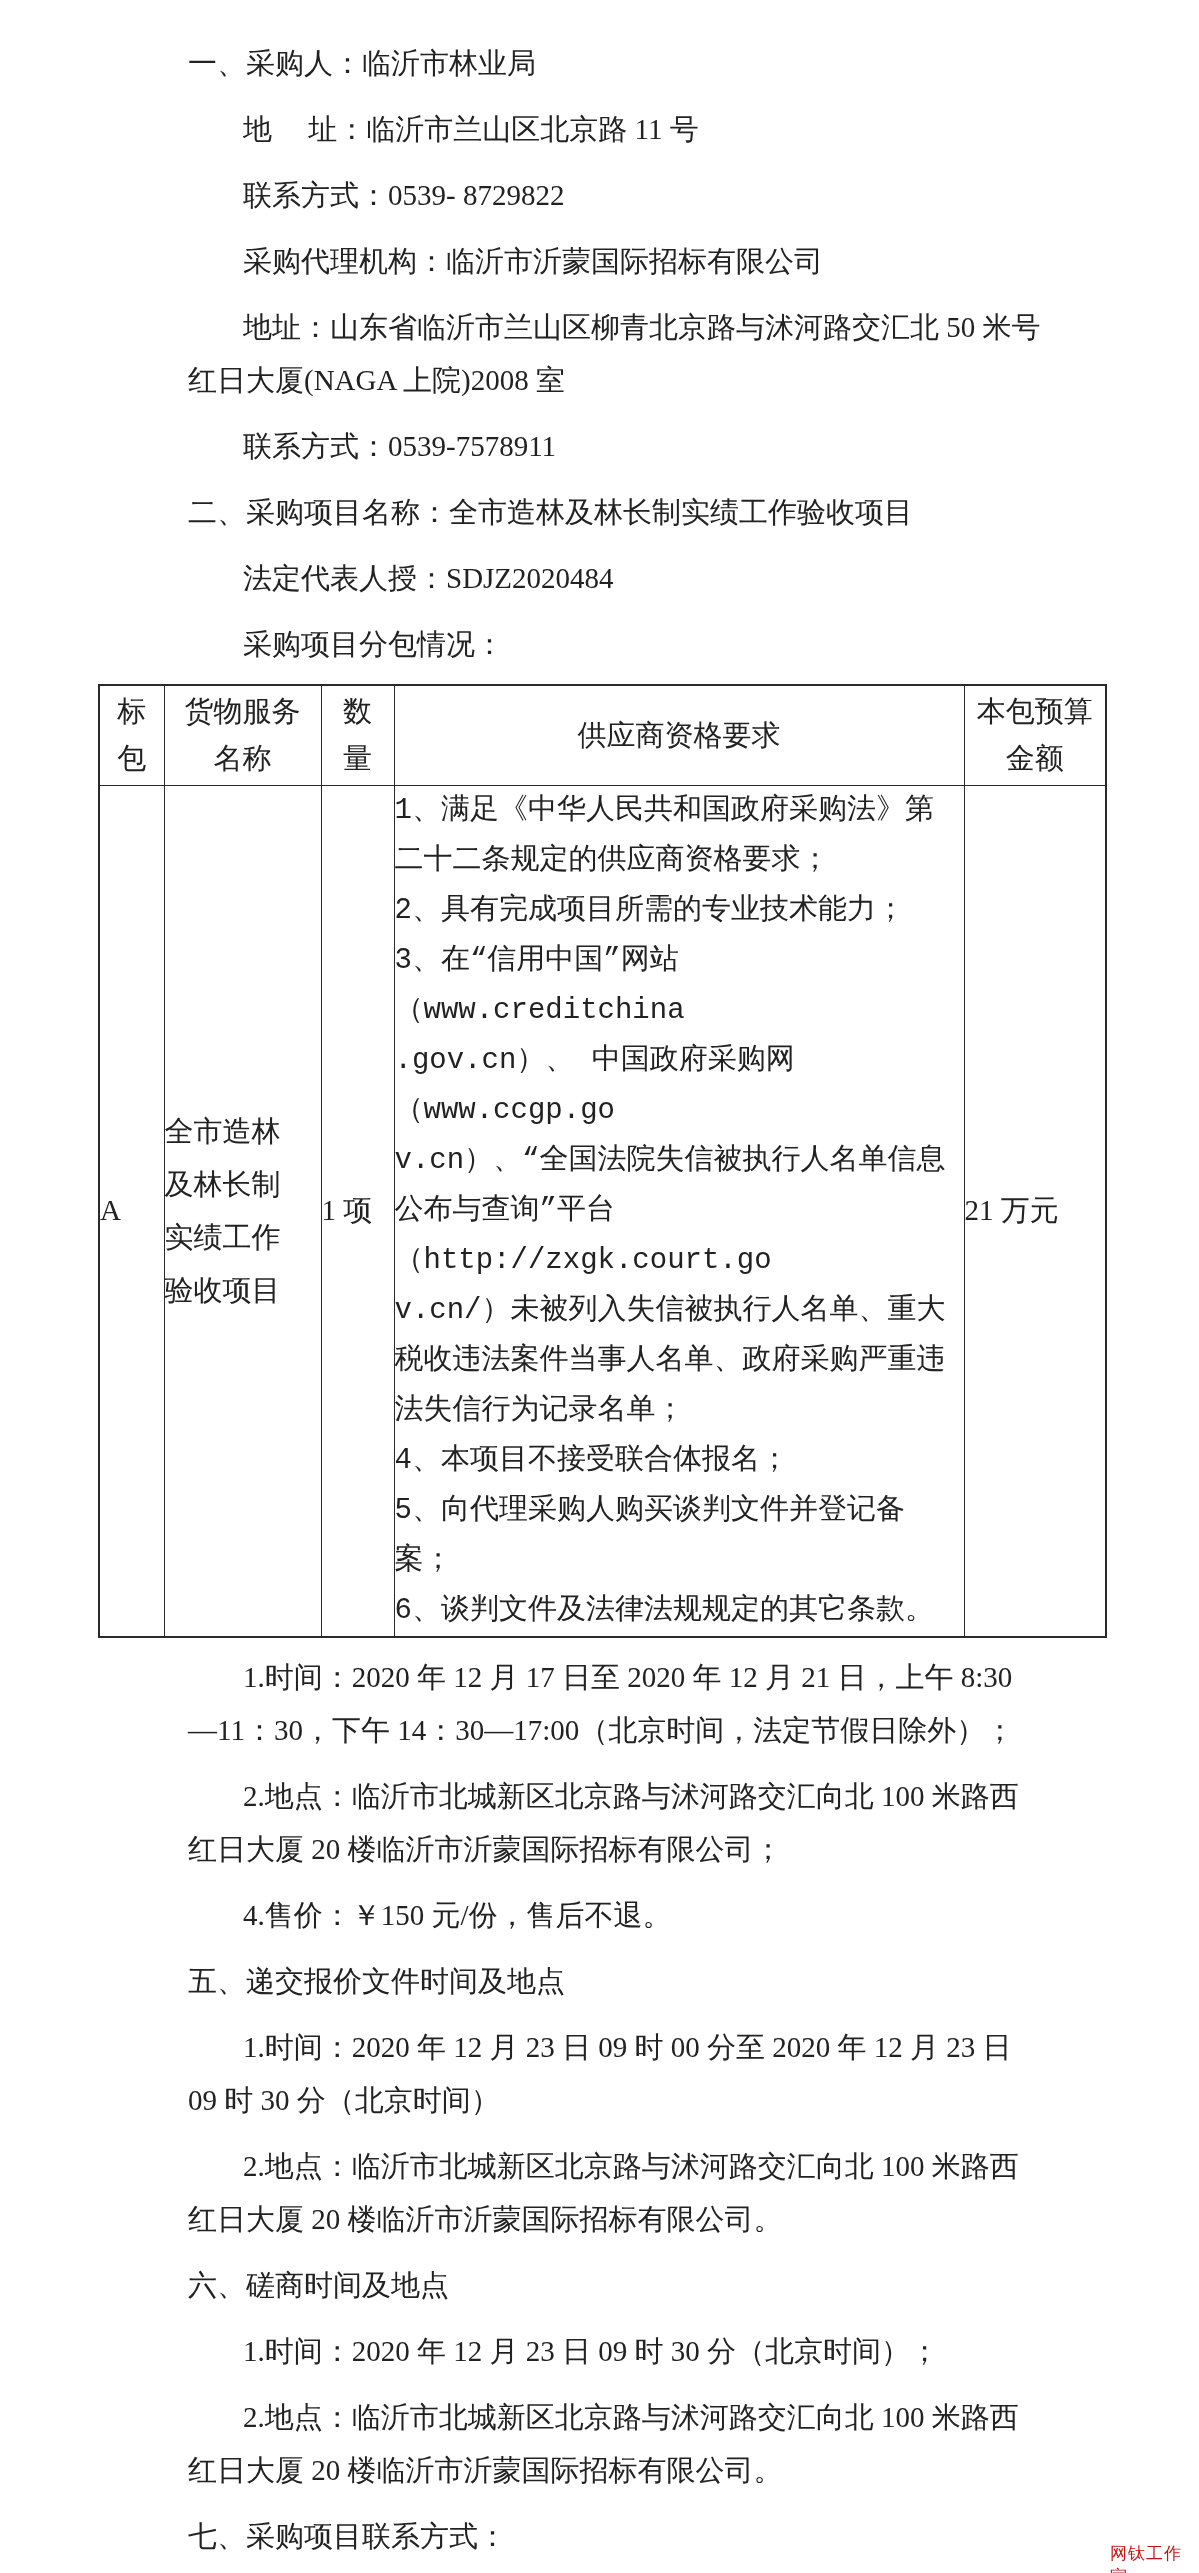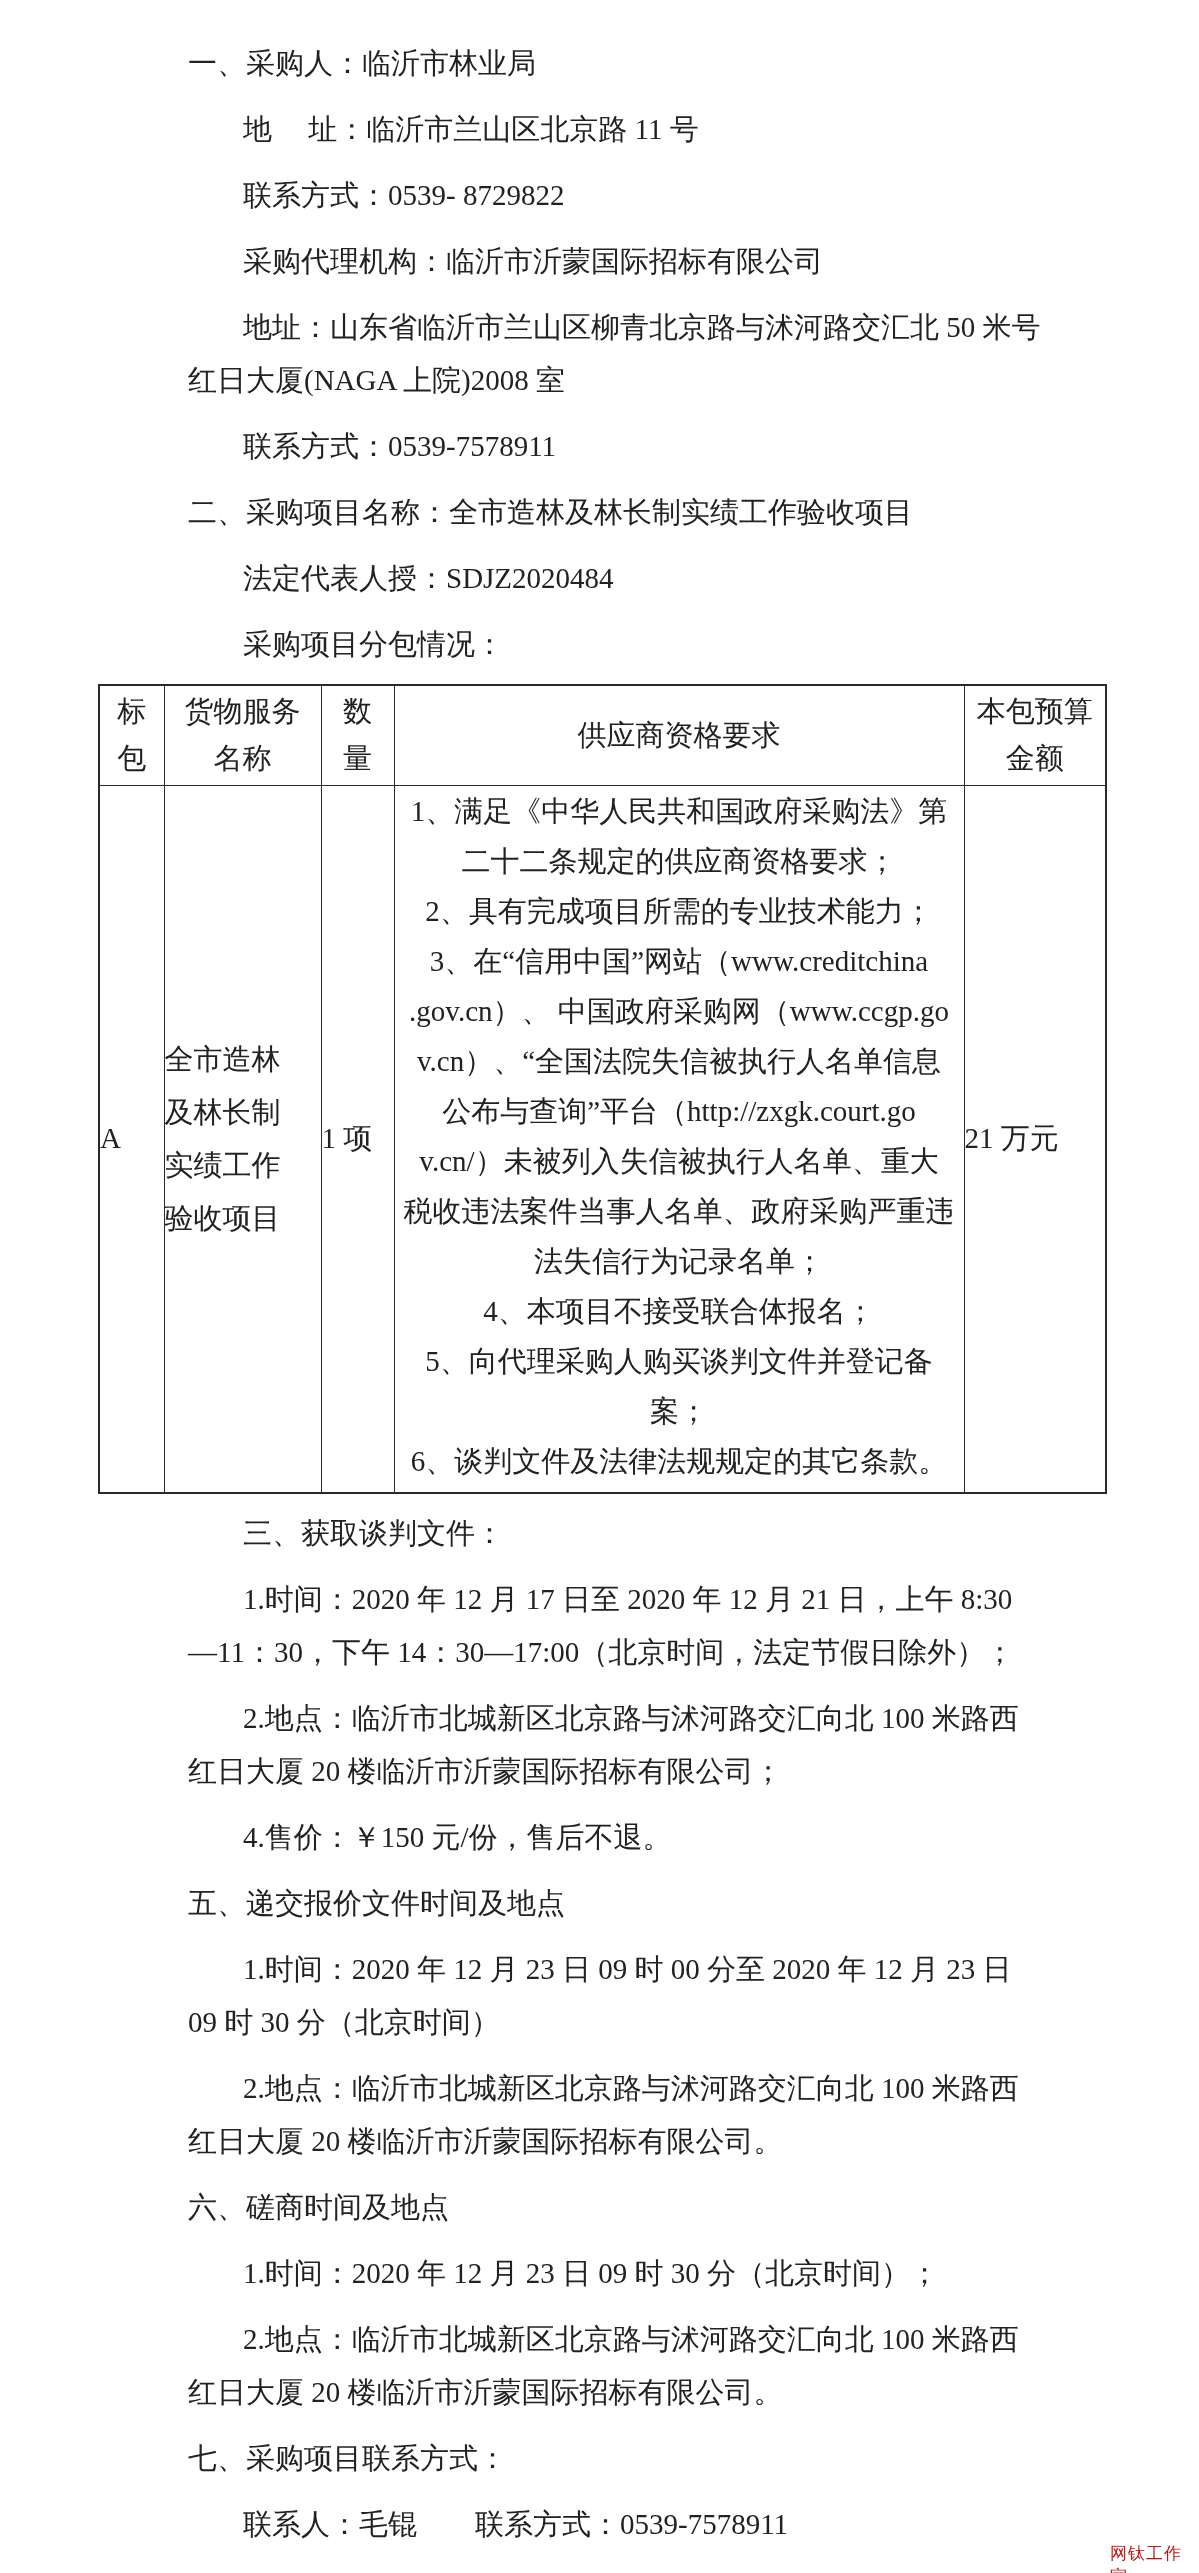--- a/index.html
+++ b/index.html
@@ -57,26 +57,27 @@
   table.bid-table tbody tr {
     height: 708px;
   }
   td.cell-center {
     text-align: left;
     vertical-align: middle;
     white-space: pre-line;
     line-height: 53px;
   }
   td.cell-qual {
-    text-align: center;
+    text-align: left;
     vertical-align: top;
     white-space: pre-wrap;
     line-height: 50px;
     font-size: 28px;
     padding: 7px 6px 4px 13px;
+    font-family: Liberation Mono, monospace;
   }
   .watermark {
     position: absolute;
     left: 1110px;
     top: 2542px;
     font-size: 17px;
     letter-spacing: 1px;
     font-family: "Liberation Sans", "DejaVu Sans", sans-serif;
   }
 </style>
@@ -140,21 +141,20 @@
 4、本项目不接受联合体报名；
 5、向代理采购人购买谈判文件并登记备
 案；
 6、谈判文件及法律法规规定的其它条款。</td>
         <td class="cell-center">21 万元</td>
       </tr>
     </tbody>
   </table>
 
   <div class="textblock">
-    <div class="p indent">三、获取谈判文件：</div>
     <div class="p indent">1.时间：2020 年 12 月 17 日至 2020 年 12 月 21 日，上午 8:30
 —11：30，下午 14：30—17:00（北京时间，法定节假日除外）；</div>
     <div class="p indent">2.地点：临沂市北城新区北京路与沭河路交汇向北 100 米路西
 红日大厦 20 楼临沂市沂蒙国际招标有限公司；</div>
     <div class="p indent">4.售价：￥150 元/份，售后不退。</div>
     <div class="p">五、递交报价文件时间及地点</div>
     <div class="p indent">1.时间：2020 年 12 月 23 日 09 时 00 分至 2020 年 12 月 23 日
 09 时 30 分（北京时间）</div>
     <div class="p indent">2.地点：临沂市北城新区北京路与沭河路交汇向北 100 米路西
 红日大厦 20 楼临沂市沂蒙国际招标有限公司。</div>

